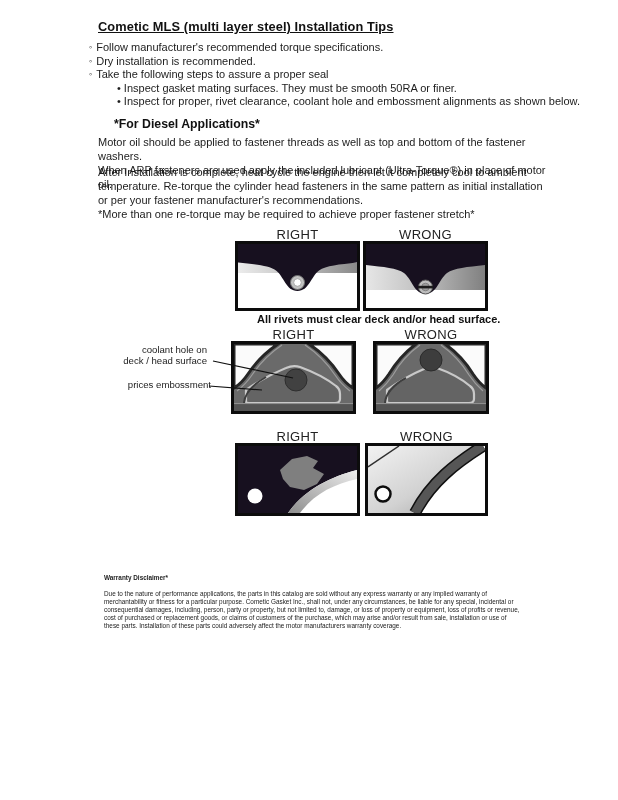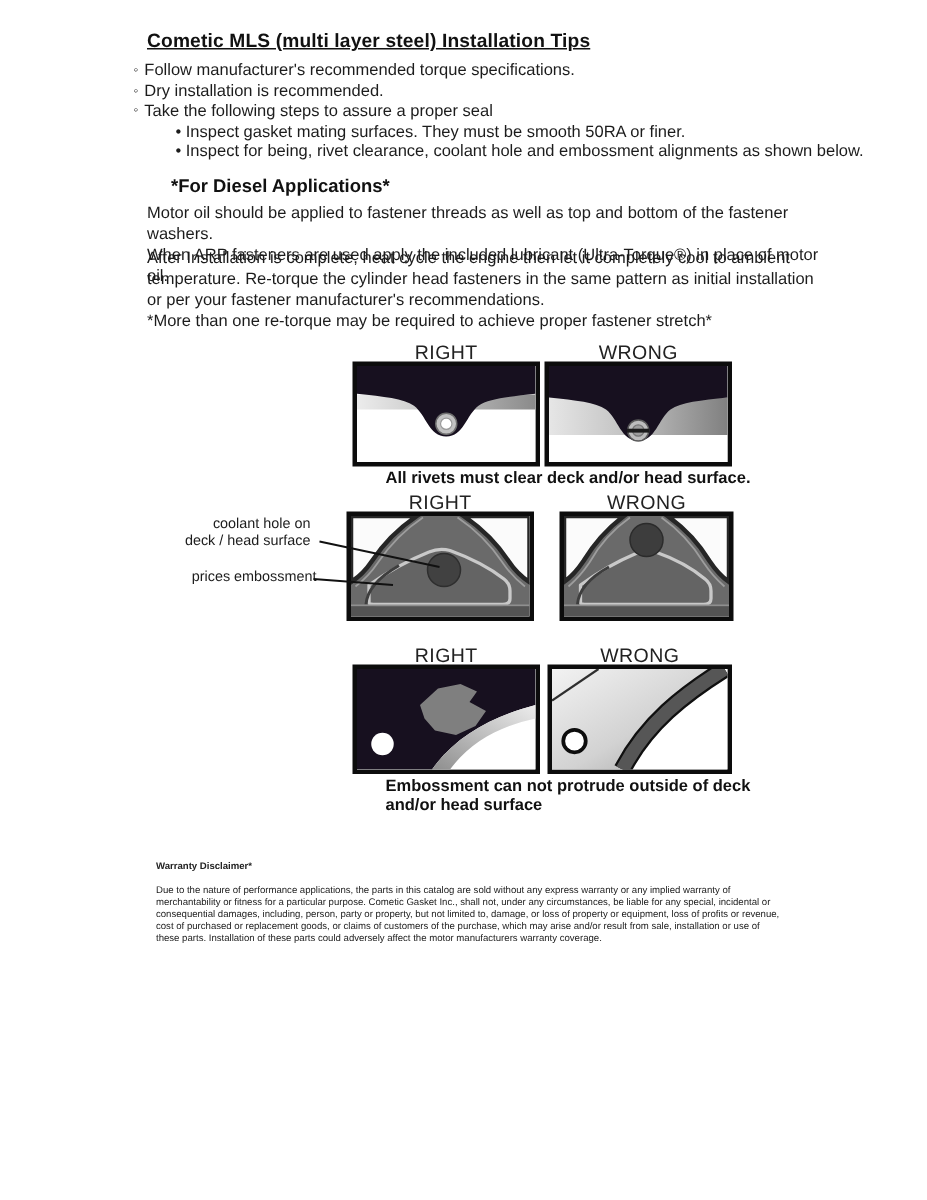--- a/index.html
+++ b/index.html
@@ -33,21 +33,21 @@
 <body>
 
 <div class="page">
 
   <div class="abs doc-title">Cometic MLS (multi layer steel) Installation Tips</div>
 
   <div class="abs bullet" style="top:41px">Follow manufacturer's recommended torque specifications.</div>
   <div class="abs bullet" style="top:54.5px">Dry installation is recommended.</div>
   <div class="abs bullet" style="top:68px">Take the following steps to assure a proper seal</div>
   <div class="abs subbullet" style="top:81.5px">Inspect gasket mating surfaces.  They must be smooth 50RA or finer.</div>
-  <div class="abs subbullet" style="top:95px">Inspect for being, rivet clearance, coolant hole and embossment alignments as shown below.</div>
+  <div class="abs subbullet" style="top:95px">Inspect for proper, rivet clearance, coolant hole and embossment alignments as shown below.</div>
 
   <div class="abs sec-head" style="top:117px">*For Diesel Applications*</div>
   <div class="abs para" style="top:166px">After Installation is complete, heat cycle the engine then let it completely cool to ambient
 temperature. Re-torque the cylinder head fasteners in the same pattern as initial installation
 or per your fastener manufacturer's recommendations.</div>
   <div class="abs para" style="top:136px">Motor oil should be applied to fastener threads as well as top and bottom of the fastener washers.
 When ARP fasteners are used apply the included lubricant (Ultra-Torque®) in place of motor oil.</div>
   <div class="abs para" style="top:208px">*More than one re-torque may be required to achieve proper fastener stretch*</div>
 
   <div class="abs rw-label" style="left:235px;top:227px;width:125px">RIGHT</div>
@@ -164,22 +164,20 @@
       </defs>
       <rect width="117" height="67" fill="#ffffff"></rect>
       <path d="M0,0 H115 C88,17 63,36 47,67 L0,67 Z" fill="url(#g4)"></path>
       <line x1="0" y1="21" x2="31" y2="0" stroke="#2f2f2f" stroke-width="1.5"></line>
       <path d="M115,0 C88,17 63,36 47,67" fill="none" stroke="#101010" stroke-width="12"></path>
       <path d="M115,0 C88,17 63,36 47,67" fill="none" stroke="#565656" stroke-width="9"></path>
       <circle cx="15" cy="48" r="7.5" fill="#ffffff" stroke="#0d0d0d" stroke-width="2.5"></circle>
     </svg>
   </div>
 
-  <div class="abs caption" style="top:518px">Embossment can not protrude outside of deck
-and/or head surface</div>
 
   <div class="abs disc">
     <div class="dh">Warranty Disclaimer*</div>
     <p>Due to the nature of performance applications, the parts in this catalog are sold without any express warranty or any implied warranty of merchantability or fitness for a particular purpose.  Cometic Gasket Inc., shall not, under any circumstances, be liable for any special, incidental or consequential damages, including, person, party or property, but not limited to, damage, or loss of property or equipment, loss of profits or revenue, cost of purchased or replacement goods, or claims of customers of the purchase, which may arise and/or result from sale, installation or use of these parts.  Installation of these parts could adversely affect the motor manufacturers warranty coverage.</p>
     <p>VENUE-The agreed upon venue, in the event of dispute whatsoever between the parties, whether instituted by either party, including, but not limited to, contract terms, payment terms, delivery, type, defects, sufficiency of product, shall be the Court of Common Pleas, Lake County, Ohio or the Painesville Municipal Court, Lake County, Ohio, depending on the amount in controversy.
 This agreement shall be governed by and construed under the laws of the State of Ohio.</p>
     <p>All prices and terms are subject to change without notice.</p>
     <p>Terms COD- Secured with a completed dealer/jobber application on File, COD-Company check with a current credit card number on file.  Open accounts may be established by well rated firms.  A credit application is available upon request.  Open accounts are due payable Net 30 days from date of invoice.  No statement will be sent.  If an account becomes 60 or more days past due, it is subject to being placed on credit hold.  No orders will be shipped or new orders accepted until past due balance is paid.  If an account becomes 90 or more days past due, it is subject to being placed for collections.  All costs of collection are the responsibility of the customer, including attorney fees, court costs, and other expenses of litigation.</p>
     <p>Returns- Authorized (RGA) must be obtained in advance on all returns.  A packing slip or invoice number must accompany the merchandise.  No returns after 30 days from invoice date.  All returns are subject to a 25% restocking charge.  All custom designed and custom manufactured gaskets are non-returnable.</p>
     <p>Only catalog parts are returnable.

